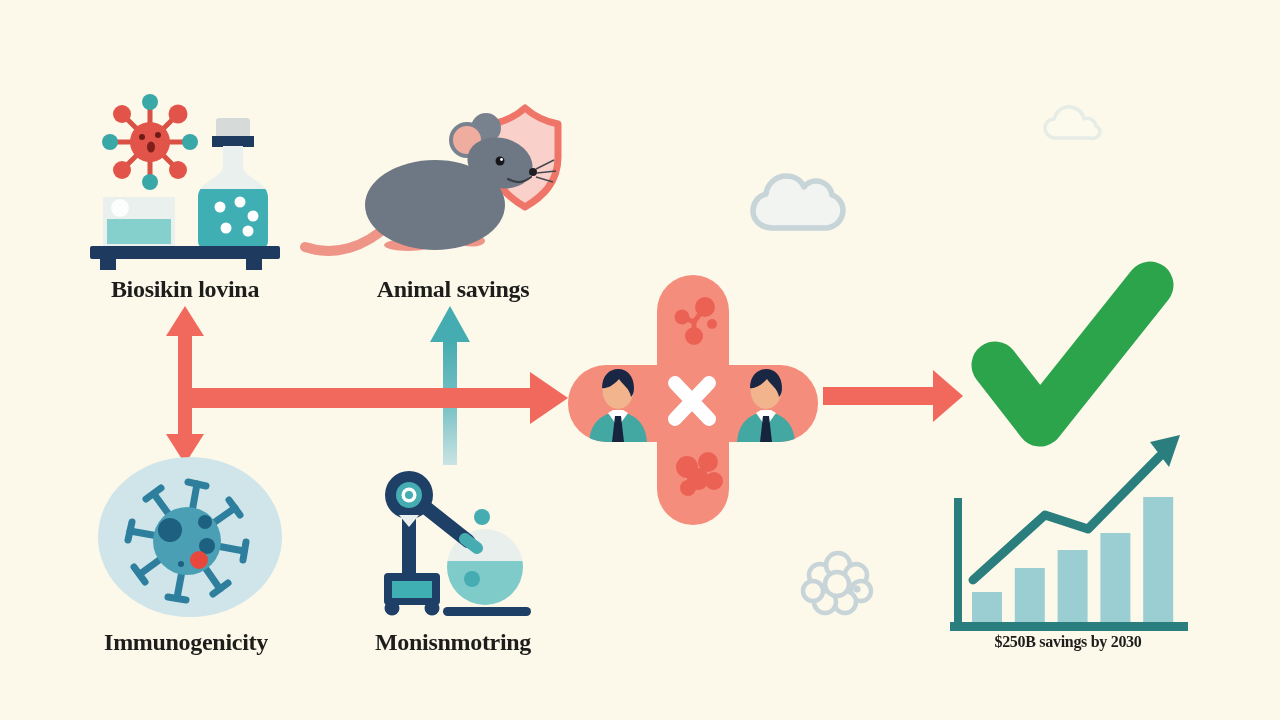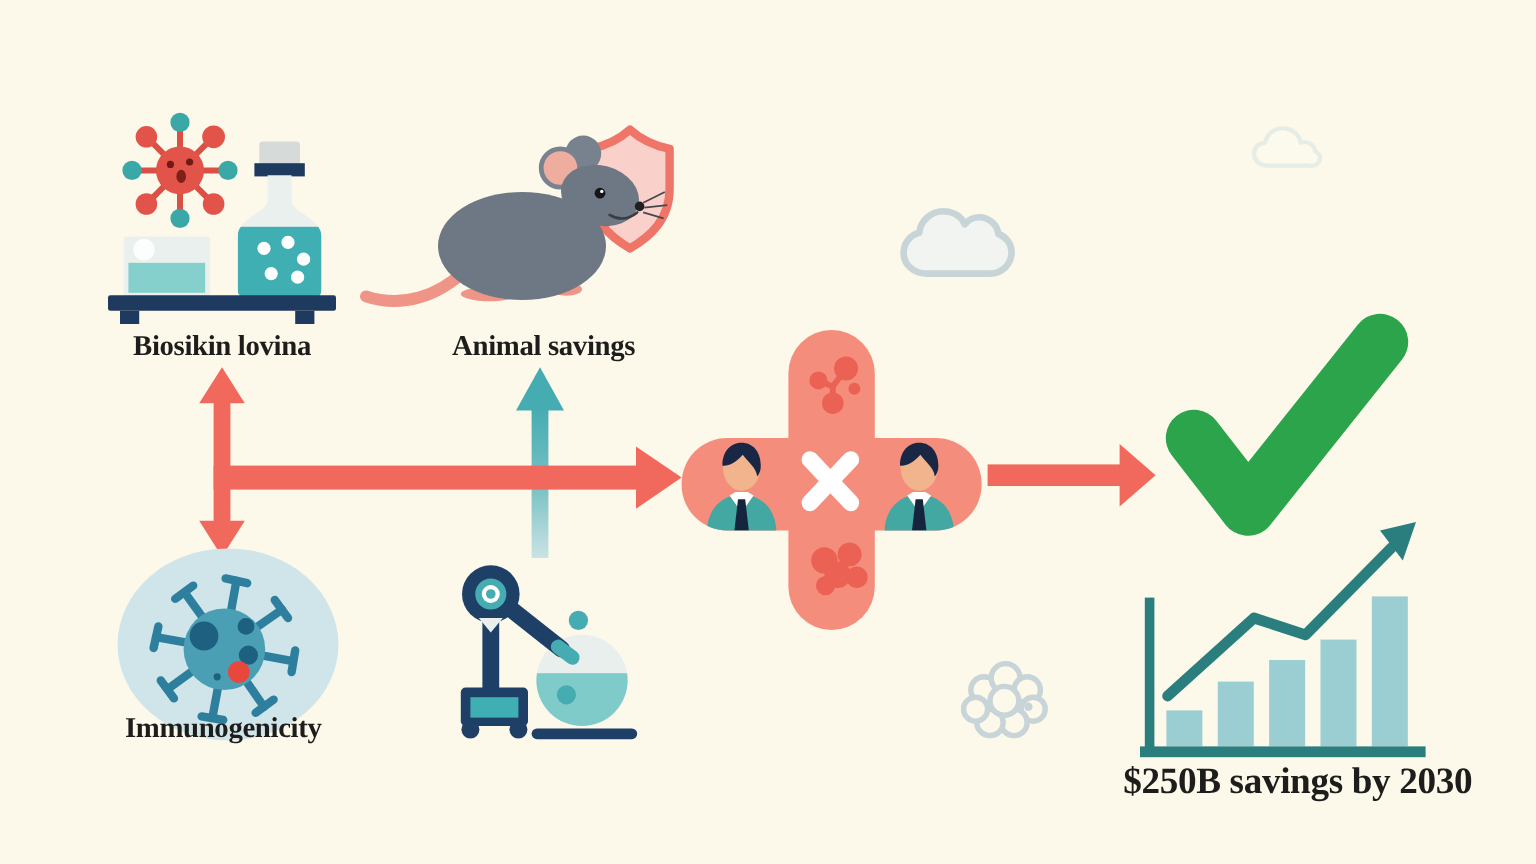--- a/index.html
+++ b/index.html
@@ -295,18 +295,19 @@
     <g>
       <polyline points="33,150 105,85 148,99 220,26" fill="none" stroke="#2A7F7E" stroke-width="9" stroke-linecap="round" stroke-linejoin="round"></polyline>
       <polygon points="240,5 210,12 229,37" fill="#2A7F7E"></polygon>
     </g>
   </svg>
 
   <div class="step-label" style="left:60px;top:276px;">Biosikin lovina</div>
 
   <div class="step-label" style="left:328px;top:276px;">Animal savings</div>
 
-  <div class="step-label" style="left:61px;top:594px;">Immunogenicity</div>
-
-
-  <div class="step-label" style="left:936px;top:633px;width:264px;font-size:31px;">$250B savings by 2030</div>
+  <div class="step-label" style="left:61px;top:629px;">Immunogenicity</div>
+
+  <div class="step-label" style="left:328px;top:629px;">Monisnmotring</div>
+
+  <div class="step-label" style="left:936px;top:633px;width:264px;font-size:16px;">$250B savings by 2030</div>
 
 </div>
 
 </body></html>

